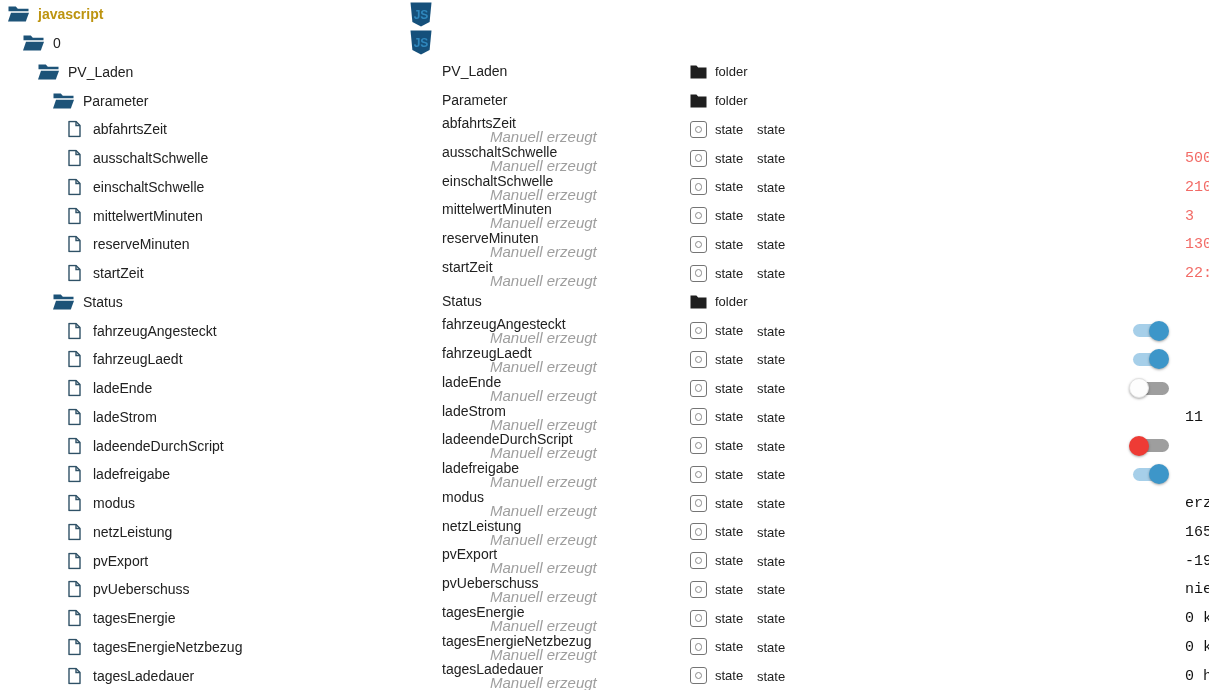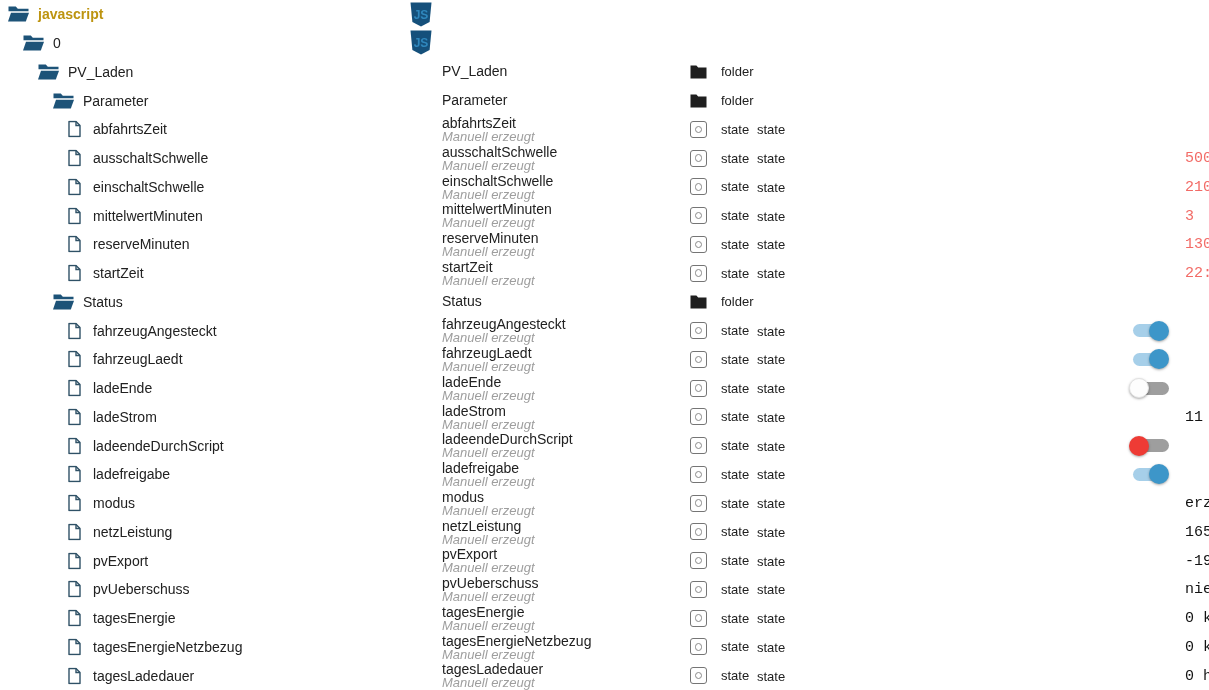--- a/index.html
+++ b/index.html
@@ -14,23 +14,23 @@
   .t-icon{position:absolute;top:50%;transform:translateY(-50%);display:flex;align-items:center;}
   .t-label{
     position:absolute;top:50%;transform:translateY(-50%);
     font-size:14px;color:var(--text-primary);white-space:nowrap;
   }
   .t-label.root{font-weight:bold;color:var(--gold);}
   
   .n-icon{position:absolute;left:410px;top:1.5px;display:flex;}
   .n-block{position:absolute;left:442px;top:0;height:100%;display:flex;flex-direction:column;justify-content:center;}
   .n-name{font-size:14px;line-height:15px;color:var(--text-primary);white-space:nowrap;}
-  .n-sub{font-size:13px;line-height:11.5px;font-style:italic;color:var(--text-secondary);white-space:nowrap;}
+  .n-sub{font-size:15px;line-height:11.5px;font-style:italic;color:var(--text-secondary);white-space:nowrap;margin-left:48px;}
   
-  .type-block{position:absolute;left:690px;top:0;height:100%;display:flex;align-items:center;gap:14px;}
+  .type-block{position:absolute;left:690px;top:0;height:100%;display:flex;align-items:center;gap:8px;}
   .ty-icon{display:flex;align-items:center;}
   .ty-label{font-size:13px;color:var(--text-primary);}
   .state-badge{width:15px;height:15px;border:1px solid #757575;border-radius:3px;display:flex;align-items:center;justify-content:center;background:#fff;}
   .state-badge-circle{width:7.5px;height:7.5px;border:1.5px solid #8a8a8a;border-radius:50%;box-sizing:border-box;}
   
   .role-label{position:absolute;left:757px;top:50%;transform:translateY(-50%);font-size:13px;color:var(--text-primary);}
   
   .v-text{position:absolute;left:1185px;top:50%;transform:translateY(-50%);font-size:15px;white-space:nowrap;font-family:Liberation Mono, monospace;}
   .v-text.unacked{color:var(--red);}
   .v-text.acked{color:#121212;}

